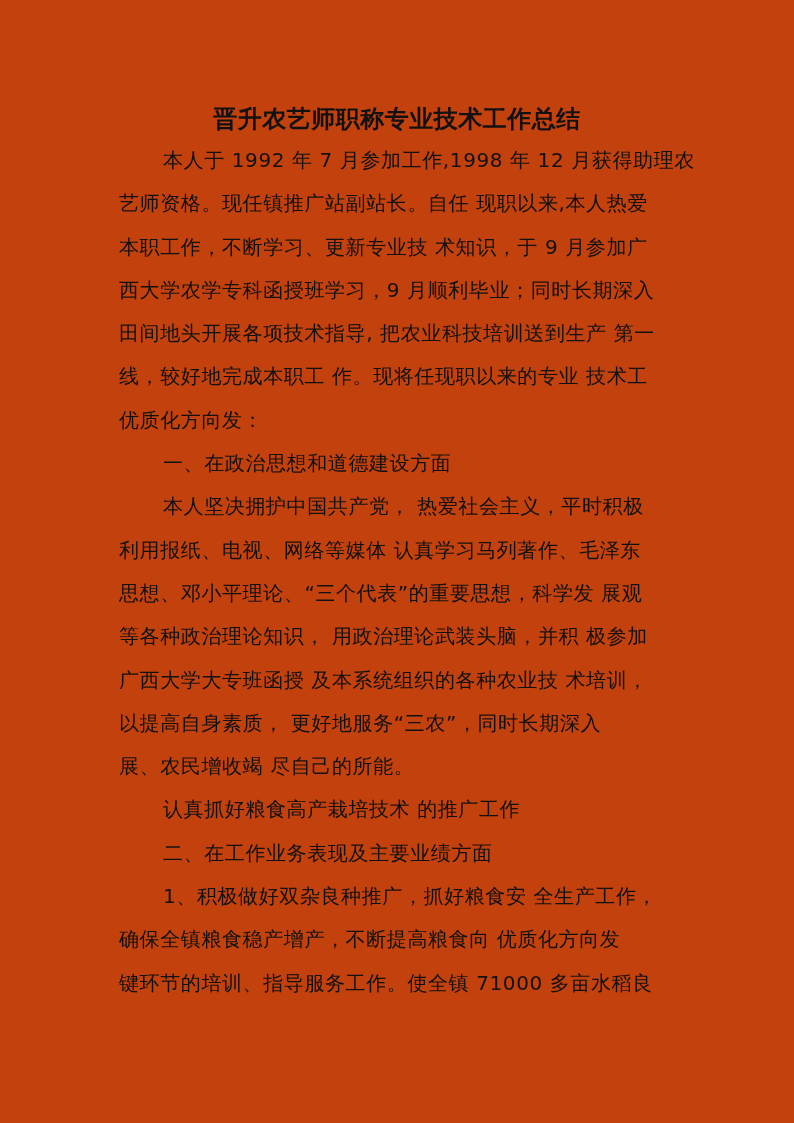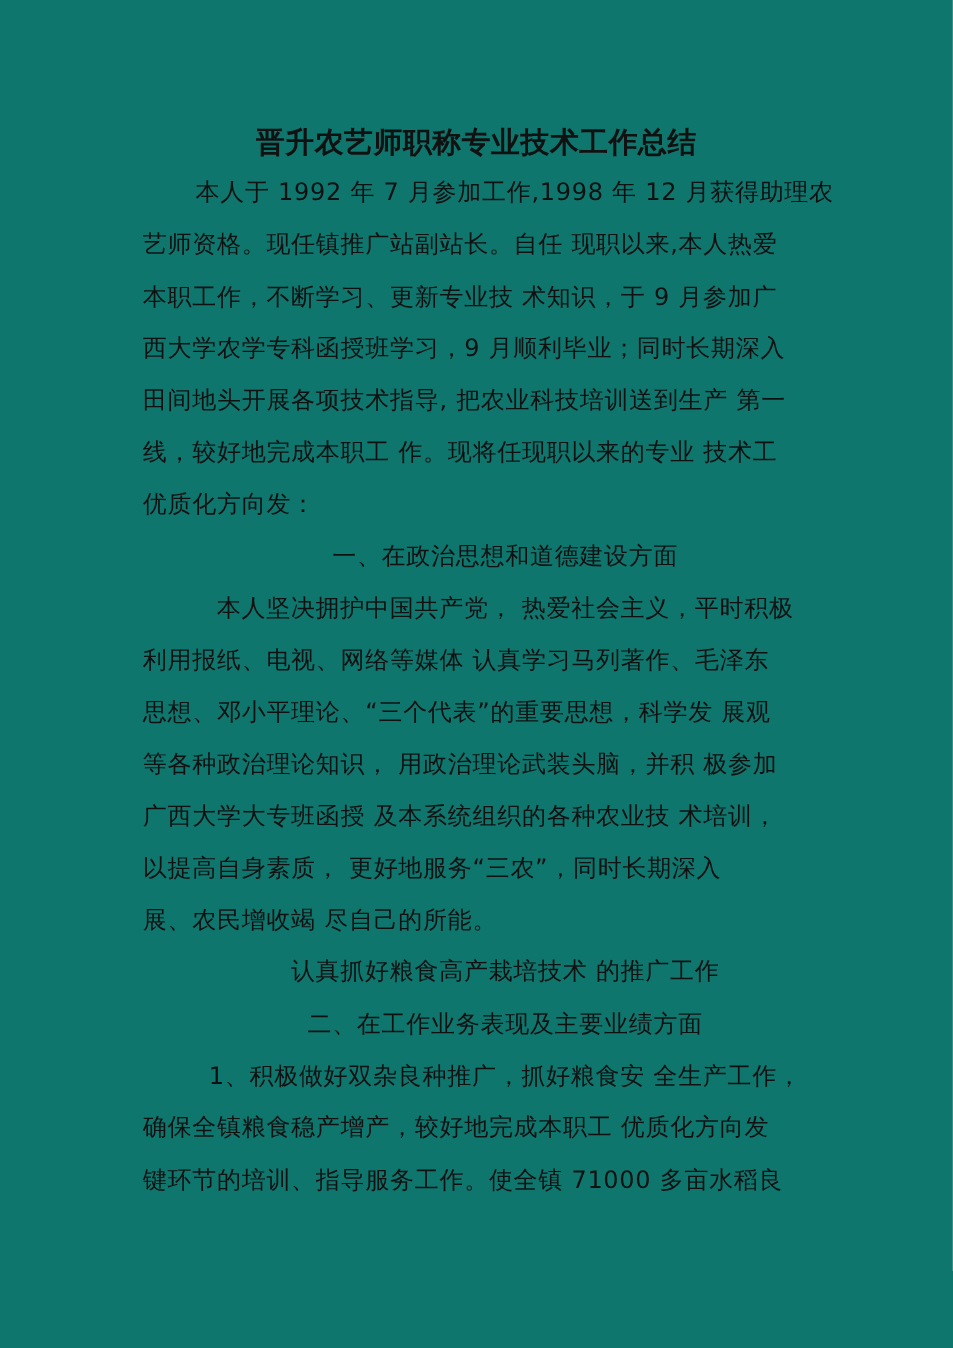--- a/index.html
+++ b/index.html
@@ -1,32 +1,32 @@
 <!DOCTYPE html>
 <html><head>
 <meta charset="utf-8">
 <style>
   html, body { margin: 0; padding: 0; background: #ffffff; }
   body { width: 794px; height: 1123px; overflow: hidden; position: relative; }
   .page {
     position: absolute; left: 0; top: 0; width: 794px; height: 1123px;
-    background: #0f766e; color: #111111;
+    background: #c2410c; color: #111111;
     font-family: "DejaVu Sans", "Liberation Sans", sans-serif;
   }
   .title {
     position: absolute; left: 0; width: 794px; top: 101px;
     text-align: center; font-family: "DejaVu Serif", "Liberation Serif", serif;
     font-size: 24px; font-weight: bold; letter-spacing: 0.5px; line-height: 36px;
   }
   .body {
     position: absolute; left: 119px; top: 139px; width: 560px;
     font-size: 20px; line-height: 43.3px; letter-spacing: 0.6px;
   }
   .line { display: block; white-space: nowrap; height: 43.3px; }
-  .indent { padding-left: 44px; text-align: center; }
+  .indent { padding-left: 44px; }
 </style>
 </head>
 <body>
 
 <div class="page">
   <div class="title">晋升农艺师职称专业技术工作总结</div>
   <div class="body">
     <span class="line indent">本人于 1992 年 7 月参加工作,1998 年 12 月获得助理农</span>
     <span class="line">艺师资格。现任镇推广站副站长。自任 现职以来,本人热爱</span>
     <span class="line">本职工作，不断学习、更新专业技 术知识，于 9 月参加广</span>
@@ -38,16 +38,16 @@
     <span class="line indent">本人坚决拥护中国共产党， 热爱社会主义，平时积极</span>
     <span class="line">利用报纸、电视、网络等媒体 认真学习马列著作、毛泽东</span>
     <span class="line">思想、邓小平理论、“三个代表”的重要思想，科学发 展观</span>
     <span class="line">等各种政治理论知识， 用政治理论武装头脑，并积 极参加</span>
     <span class="line">广西大学大专班函授 及本系统组织的各种农业技 术培训，</span>
     <span class="line">以提高自身素质， 更好地服务“三农”，同时长期深入</span>
     <span class="line">展、农民增收竭 尽自己的所能。</span>
     <span class="line indent">认真抓好粮食高产栽培技术 的推广工作</span>
     <span class="line indent">二、在工作业务表现及主要业绩方面</span>
     <span class="line indent">1、积极做好双杂良种推广，抓好粮食安 全生产工作，</span>
-    <span class="line">确保全镇粮食稳产增产，较好地完成本职工 优质化方向发</span>
+    <span class="line">确保全镇粮食稳产增产，不断提高粮食向 优质化方向发</span>
     <span class="line">键环节的培训、指导服务工作。使全镇 71000 多亩水稻良</span>
   </div>
 </div>
 
 </body></html>

